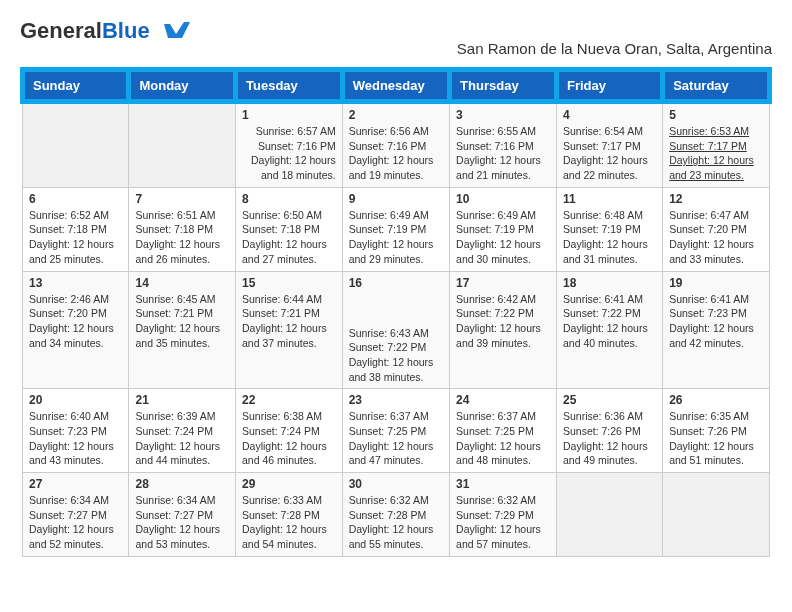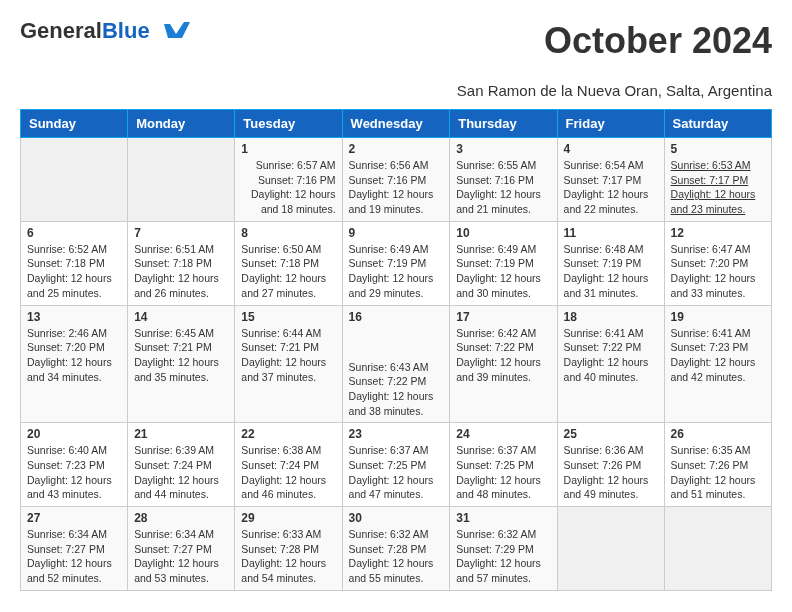--- a/index.html
+++ b/index.html
@@ -39,21 +39,21 @@
       border-collapse: collapse;
       font-size: 11px;
     }
     .calendar-table thead tr th {
       background: #1565c0;
       color: #fff;
       text-align: left;
       padding: 6px 8px;
       font-size: 13px;
       font-weight: bold;
-      border: 1px solid #0ea5e9;
+      border: 5px solid #0ea5e9;
     }
     .calendar-table tbody tr td {
       border: 1px solid #ccc;
       vertical-align: top;
       padding: 4px 6px;
       width: 108px;
       min-height: 80px;
       background: #fff;
     }
     .calendar-table tbody tr:nth-child(odd) td {
@@ -86,21 +86,20 @@
     <div style="display:flex; align-items:center; gap:12px;">
       <div style="font-size:22px; font-weight:bold; color:#333; line-height:1;">
         <span style="color:#333;">General</span><span style="color:#1565c0;">Blue</span>
       </div>
       <svg width="28" height="22" viewBox="0 0 28 22">
         <polygon points="6,18 20,18 28,2 22,2 14,14 8,4 2,4" fill="#1a7fd4"></polygon>
       </svg>
     </div>
   </div>
   <div class="title-section">
-    <div class="month-title">October 2024</div>
     <div class="location">San Ramon de la Nueva Oran, Salta, Argentina</div>
   </div>
 </div>
 
 <table class="calendar-table">
   <thead>
     <tr>
     <th>Sunday</th>
         <th>Monday</th>
         <th>Tuesday</th>

